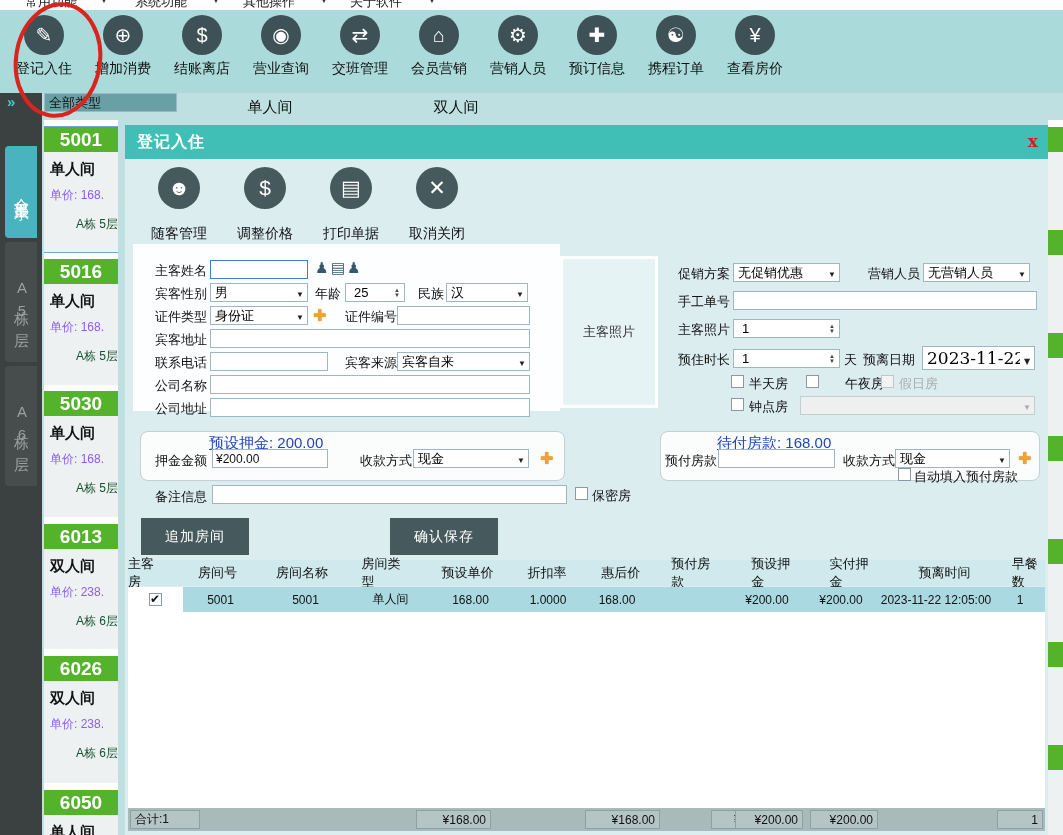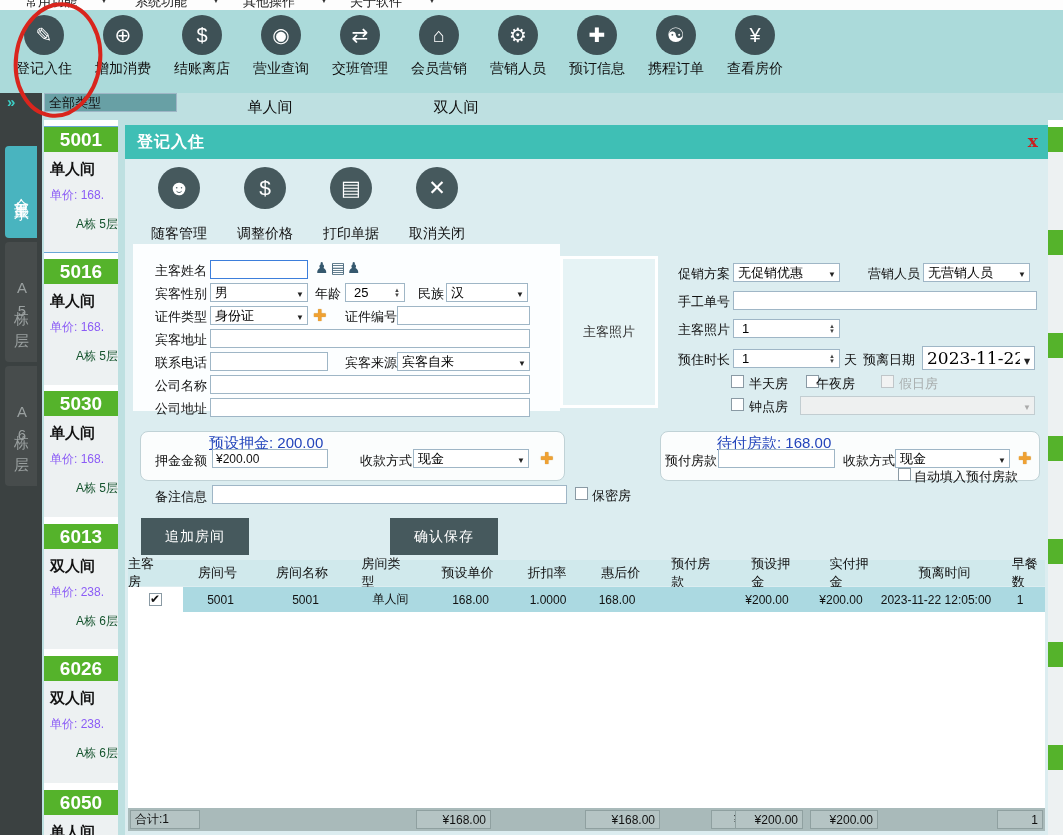--- a/index.html
+++ b/index.html
@@ -354,21 +354,21 @@
   <span class="lbl" style="left:719px; top:226px;">天</span>
   <span class="lbl" style="left:738px; top:226px;">预离日期</span>
   <div class="sel" style="left:797px; top:221px; width:113px; height:24px; font-family:'DejaVu Serif',serif; font-size:17px;">
     <span class="v">2023-11-22</span>
       <span class="car"></span>
   </div>
 
   <span class="cb" style="left:606px; top:250px;"></span>
   <span class="cblbl" style="left:624px; top:250px;">半天房</span>
   <span class="cb" style="left:681px; top:250px;"></span>
-  <span class="cblbl" style="left:691px; top:250px;">午夜房</span>
+  <span class="cblbl" style="left:720px; top:250px;">午夜房</span>
   <span class="cb dis" style="left:756px; top:250px;"></span>
   <span class="cblbl dis" style="left:774px; top:250px;">假日房</span>
 
   <span class="cb" style="left:606px; top:273px;"></span>
   <span class="cblbl" style="left:624px; top:273px;">钟点房</span>
   <div class="sel dis" style="left:675px; top:271px; width:235px;">
     <span class="v"></span>
       <span class="car"></span>
   </div>
 

